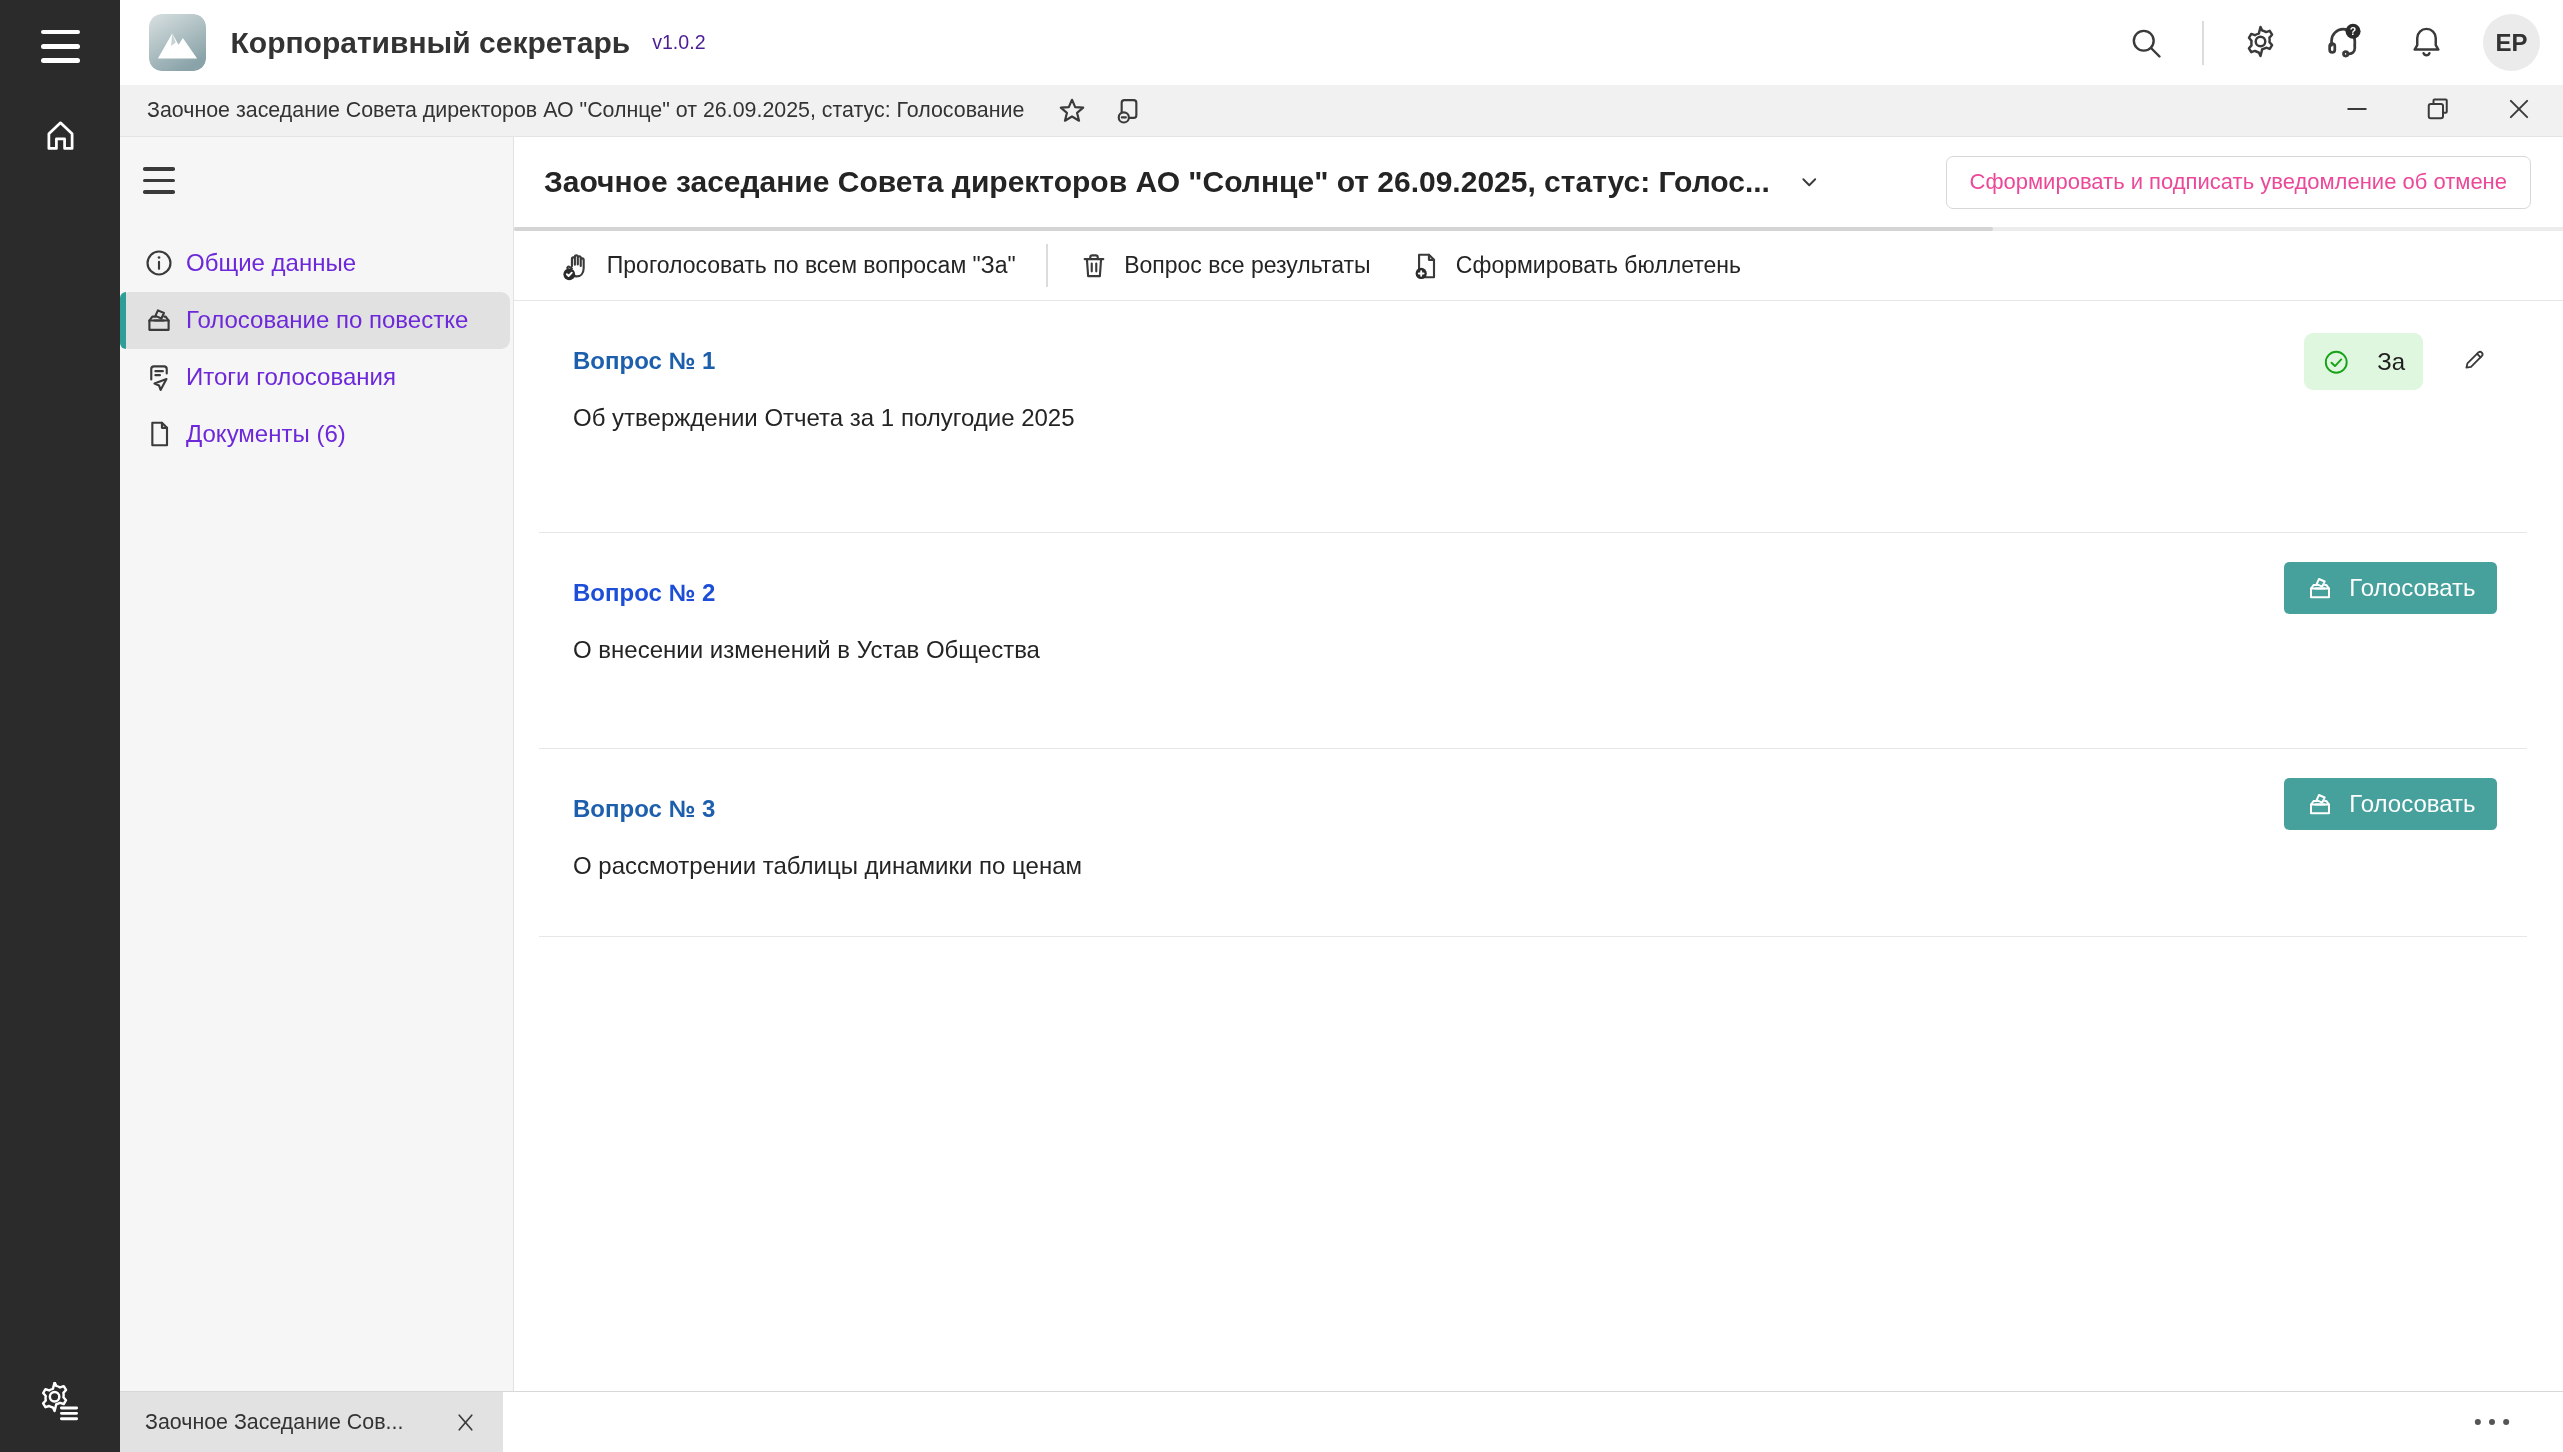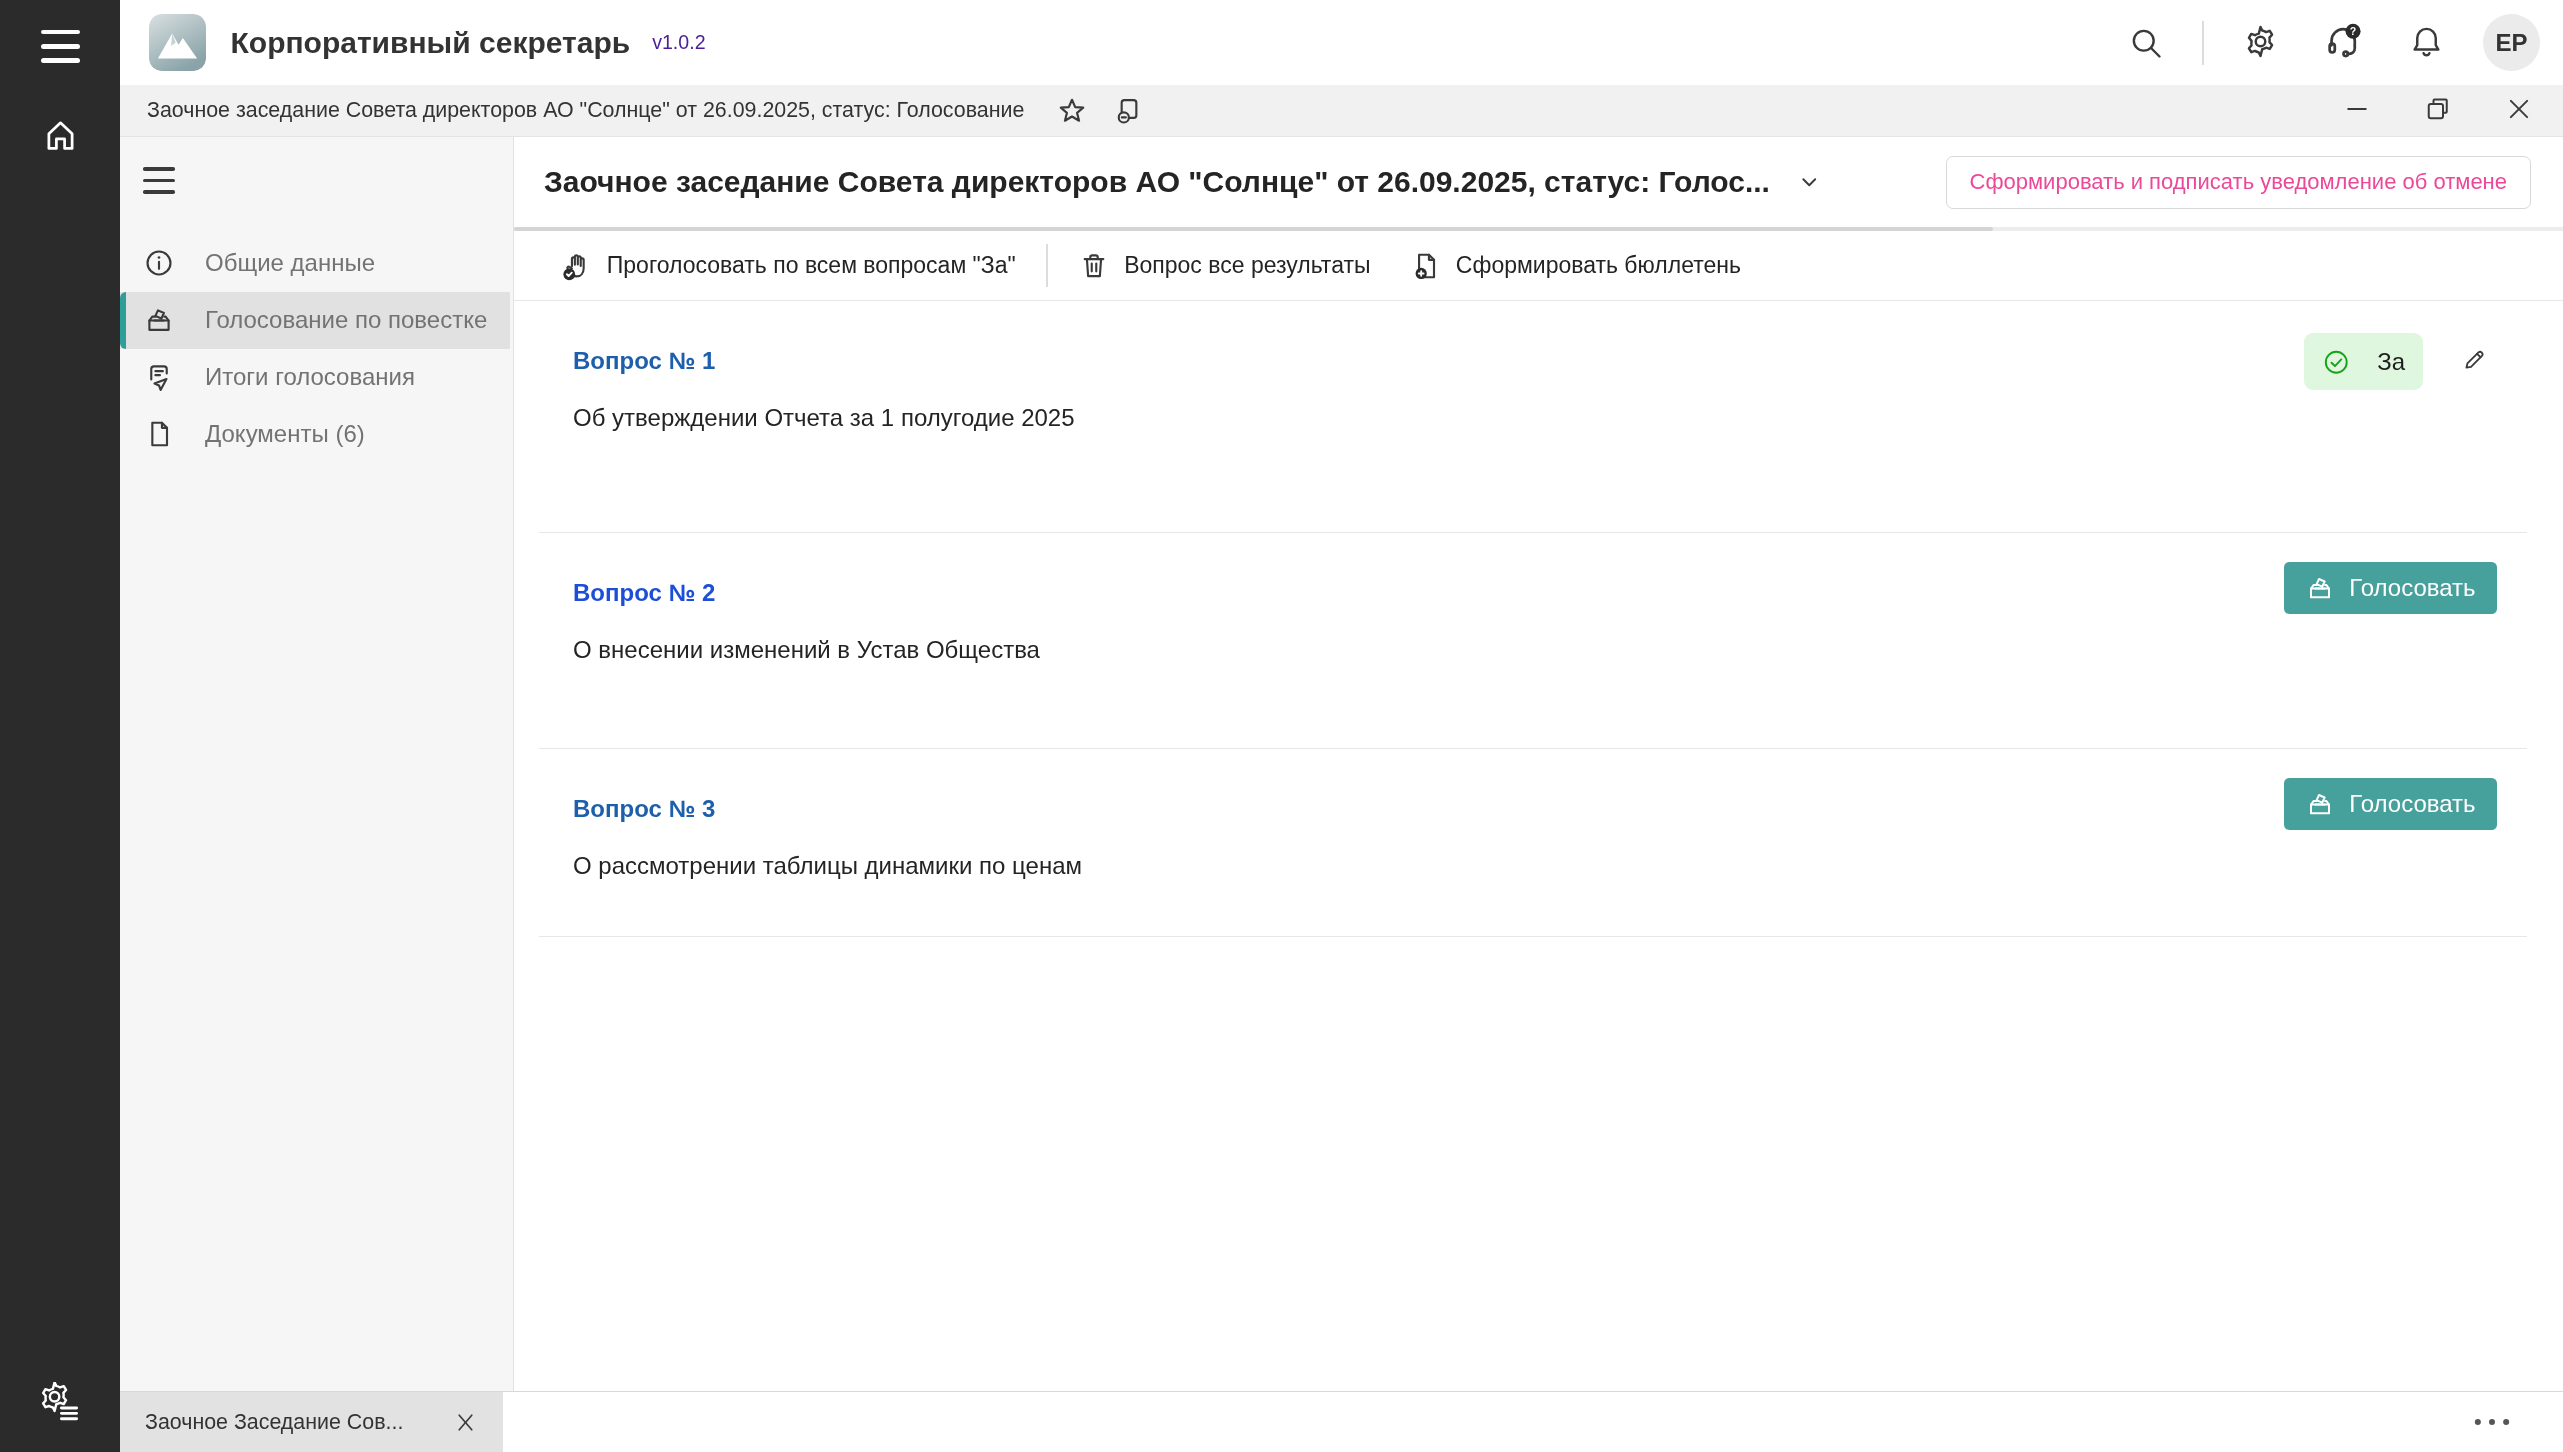--- a/index.html
+++ b/index.html
@@ -37,23 +37,23 @@
   .crumbtext{font-size:21.4px;color:#333;white-space:nowrap;}
   .crumb-ic{margin-left:32px;display:flex;align-items:center;}
   .crumb-ic + .crumb-ic{margin-left:23px;}
   .win-controls{margin-left:auto;display:flex;align-items:center;gap:39px;padding-right:23px;}
 
   
   .mainrow{flex:1;display:flex;min-height:0;}
   .sidebar{flex:0 0 394px;width:394px;background:#f6f6f6;border-right:1.8px solid #e2e2e2;padding-top:23px;box-sizing:border-box;}
   .sb-hamburger{display:flex;flex-direction:column;gap:8px;margin:7.1px 0 41px 23px;width:32px;}
   .sb-hamburger span{display:block;width:32px;height:3.6px;background:#3a3a3a;border-radius:1.8px;}
-  .sb-item{height:57px;display:flex;align-items:center;padding-left:23px;gap:30px;font-size:24px;color:#737373;position:relative;box-sizing:border-box;}
+  .sb-item{height:57px;display:flex;align-items:center;padding-left:23px;gap:11px;font-size:24px;color:#6d28d9;position:relative;box-sizing:border-box;}
   .sb-item .sb-ic{width:32px;height:32px;flex:0 0 32px;display:flex;}
-  .sb-item.selected{background:#e1e1e1;border-radius:1px;margin-right:3px;}
+  .sb-item.selected{background:#e1e1e1;border-radius:9px;margin-right:3px;}
   .sb-item.selected::before{content:"";position:absolute;left:0;top:0;bottom:0;width:6.2px;background:#2f9e98;border-radius:9px 0 0 9px;}
   .sb-item.selected .sb-label{padding-left:0;}
   .sb-label{white-space:nowrap;}
 
   
   .content{flex:1;display:flex;flex-direction:column;min-width:0;background:#fff;overflow:hidden;}
   .title-row{height:90px;flex:0 0 90px;display:flex;align-items:center;padding:0 32px 0 30px;}
   .page-title{font-size:30px;font-weight:bold;color:#242424;white-space:nowrap;overflow:hidden;max-width:1246px;}
   .chev{margin-left:25px;display:flex;}
   .cancel-btn{margin-left:auto;height:53px;padding:0 23px;border:1.8px solid #d8d8d8;border-radius:7.1px;background:#fff;font-size:22px;color:#ec4899;display:flex;align-items:center;white-space:nowrap;}

